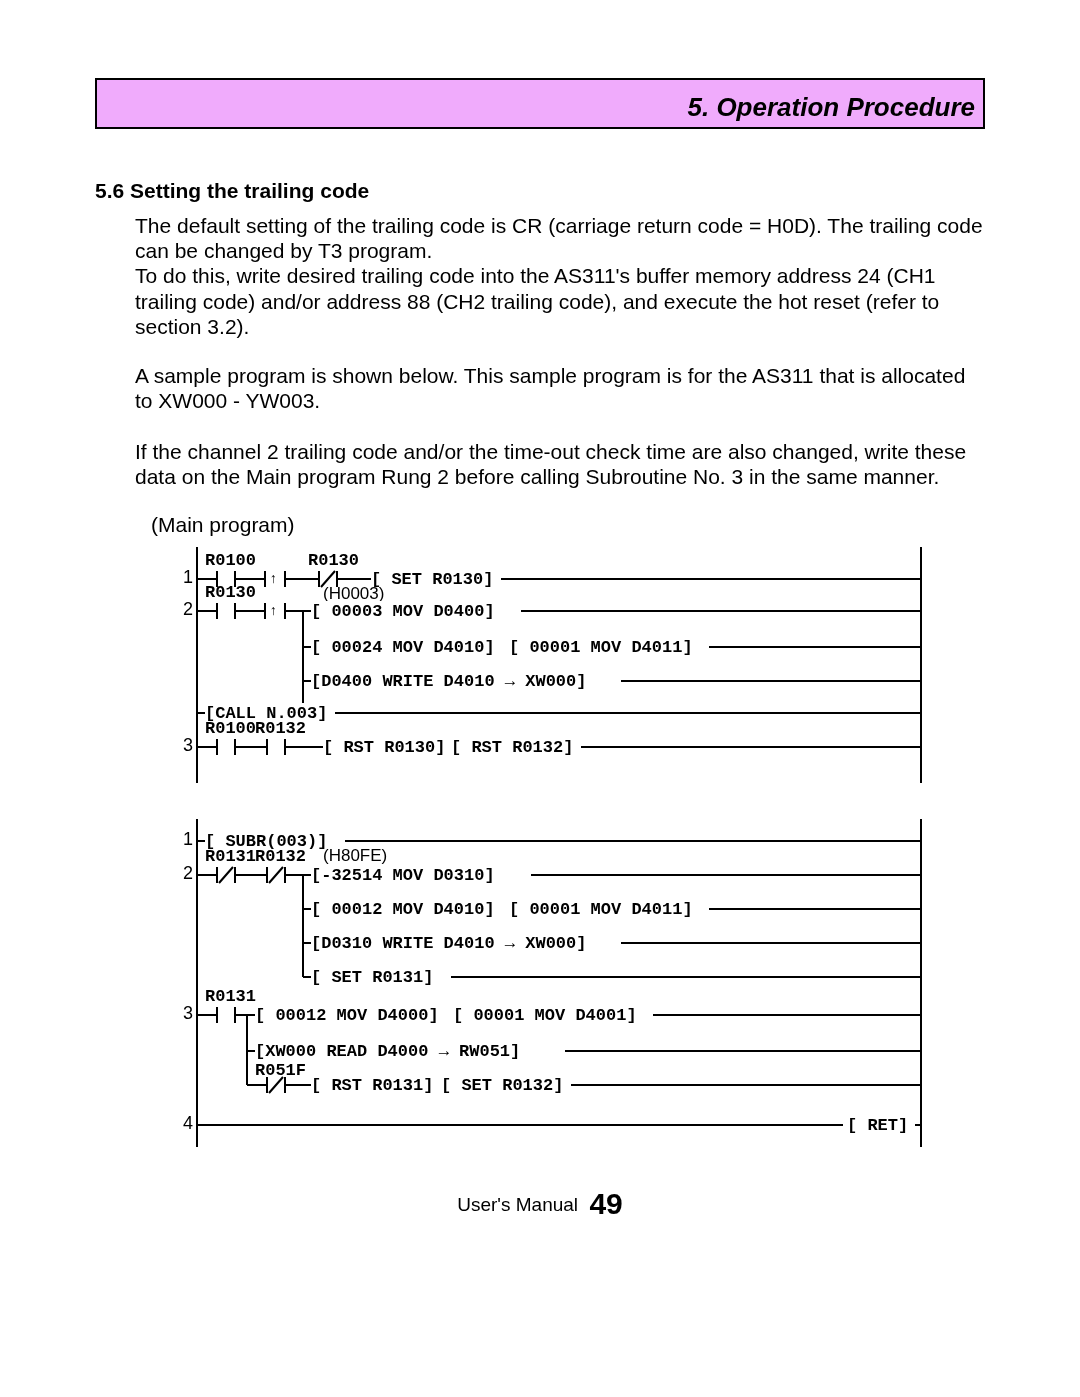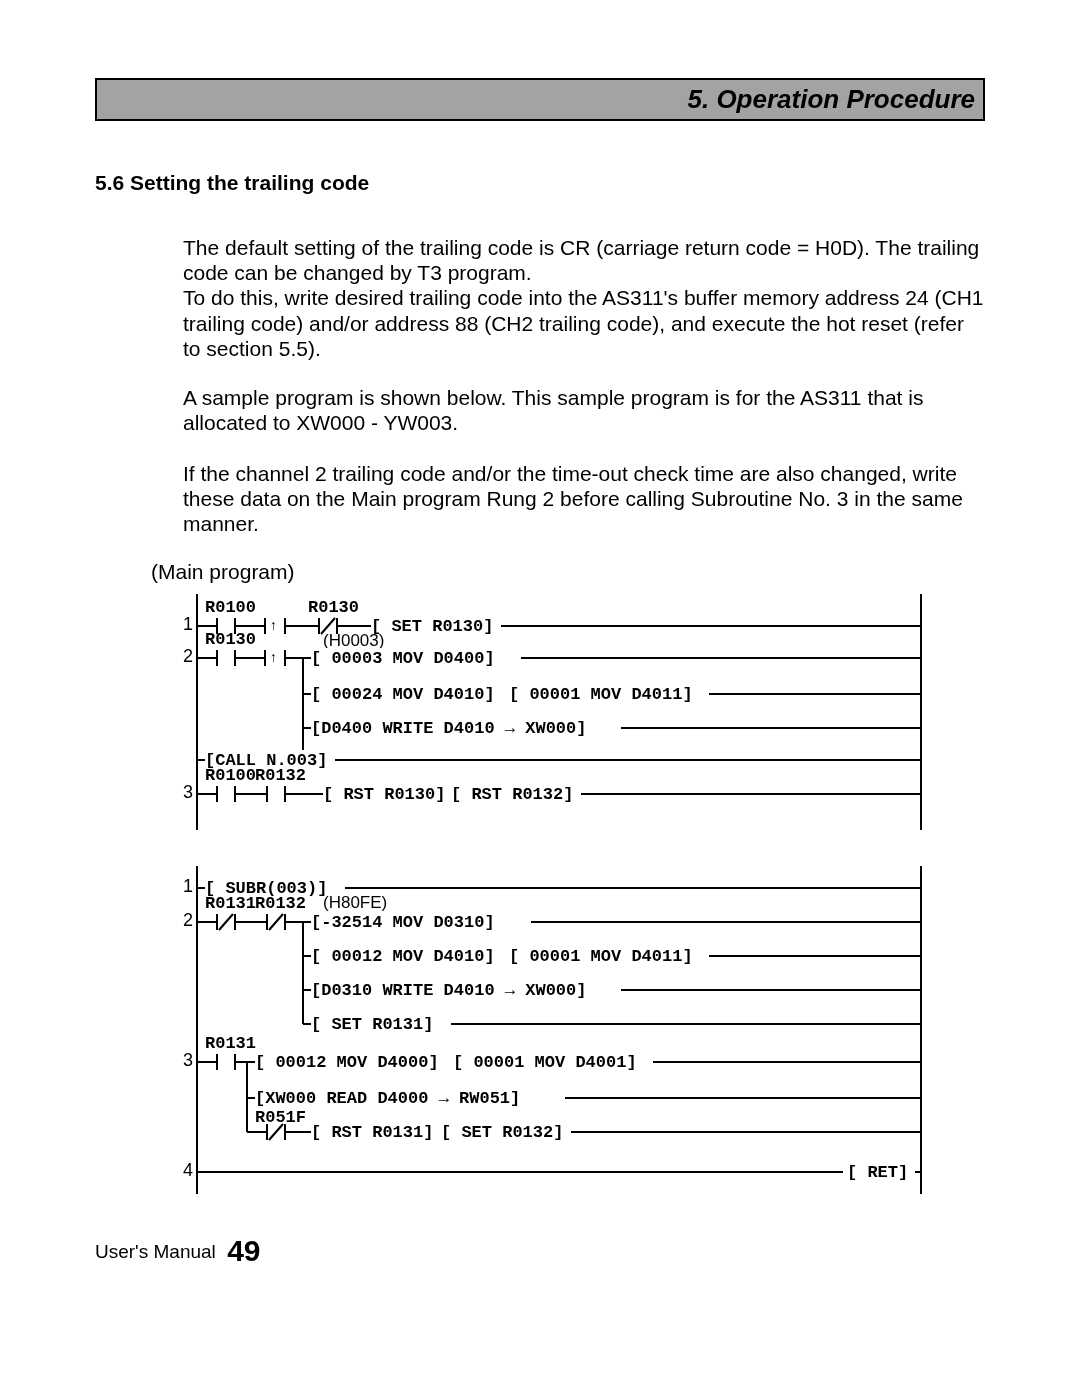--- a/index.html
+++ b/index.html
@@ -9,37 +9,37 @@
     font-family: Arial, Helvetica, sans-serif;
     color: #000;
     width: 1080px;
   }
   .page {
     padding: 78px 95px 40px 95px;
     box-sizing: border-box;
   }
   .chapter-box {
     border: 2px solid #000;
-    background: #a3a3a3;
-    padding: 4px 8px 4px 8px;
+    background: #f0abfc;
+    padding: 12px 8px 4px 8px;
     text-align: right;
     font-size: 26px;
     font-weight: bold;
     font-style: italic;
     margin-bottom: 50px;
   }
   .section-heading {
     font-size: 21px;
     font-weight: bold;
-    margin-bottom: 40px;
+    margin-bottom: 10px;
   }
   .body-text {
     font-size: 21px;
     line-height: 1.2;
-    margin-left: 88px;
+    margin-left: 40px;
     margin-bottom: 24px;
   }
   .ladder-label {
     font-size: 21px;
     margin-left: 56px;
     margin-bottom: 10px;
   }
   .ladder {
     margin-left: 88px;
     margin-bottom: 36px;
@@ -58,21 +58,21 @@
     font-family: Arial, sans-serif;
     font-size: 18px;
     font-weight: normal;
   }
   .ladder text.annot {
     font-family: Arial, sans-serif;
     font-size: 17px;
     font-weight: normal;
   }
   .footer {
-    text-align: left;
+    text-align: center;
     font-size: 19px;
     margin-top: 40px;
     padding-right: 0;
   }
   .footer .pnum {
     font-size: 30px;
     font-weight: bold;
     vertical-align: -3px;
     margin-left: 6px;
   }
@@ -83,21 +83,21 @@
 <div class="page">
 
   <div class="chapter-box">
     <span>5. Operation Procedure</span>
   </div>
 
   <div class="section-heading">5.6  Setting the trailing code</div>
 
   <div class="body-text">
     <span>The default setting of the trailing code is CR (carriage return code = H0D). The trailing code can be changed by T3 program.</span><br>
-    <span>To do this, write desired trailing code into the AS311's buffer memory address 24 (CH1 trailing code) and/or address 88 (CH2 trailing code), and execute the hot reset (refer to section 5.5).</span>
+    <span>To do this, write desired trailing code into the AS311's buffer memory address 24 (CH1 trailing code) and/or address 88 (CH2 trailing code), and execute the hot reset (refer to section 3.2).</span>
   </div>
 
   <div class="body-text">
     <span>A sample program is shown below. This sample program is for the AS311 that is allocated to XW000 - YW003.</span><br>
     <br>
     <span>If the channel 2 trailing code and/or the time-out check time are also changed, write these data on the Main program Rung 2 before calling Subroutine No. 3 in the same manner.</span>
   </div>
 
   <div class="ladder-label">(Main program)</div>
 

